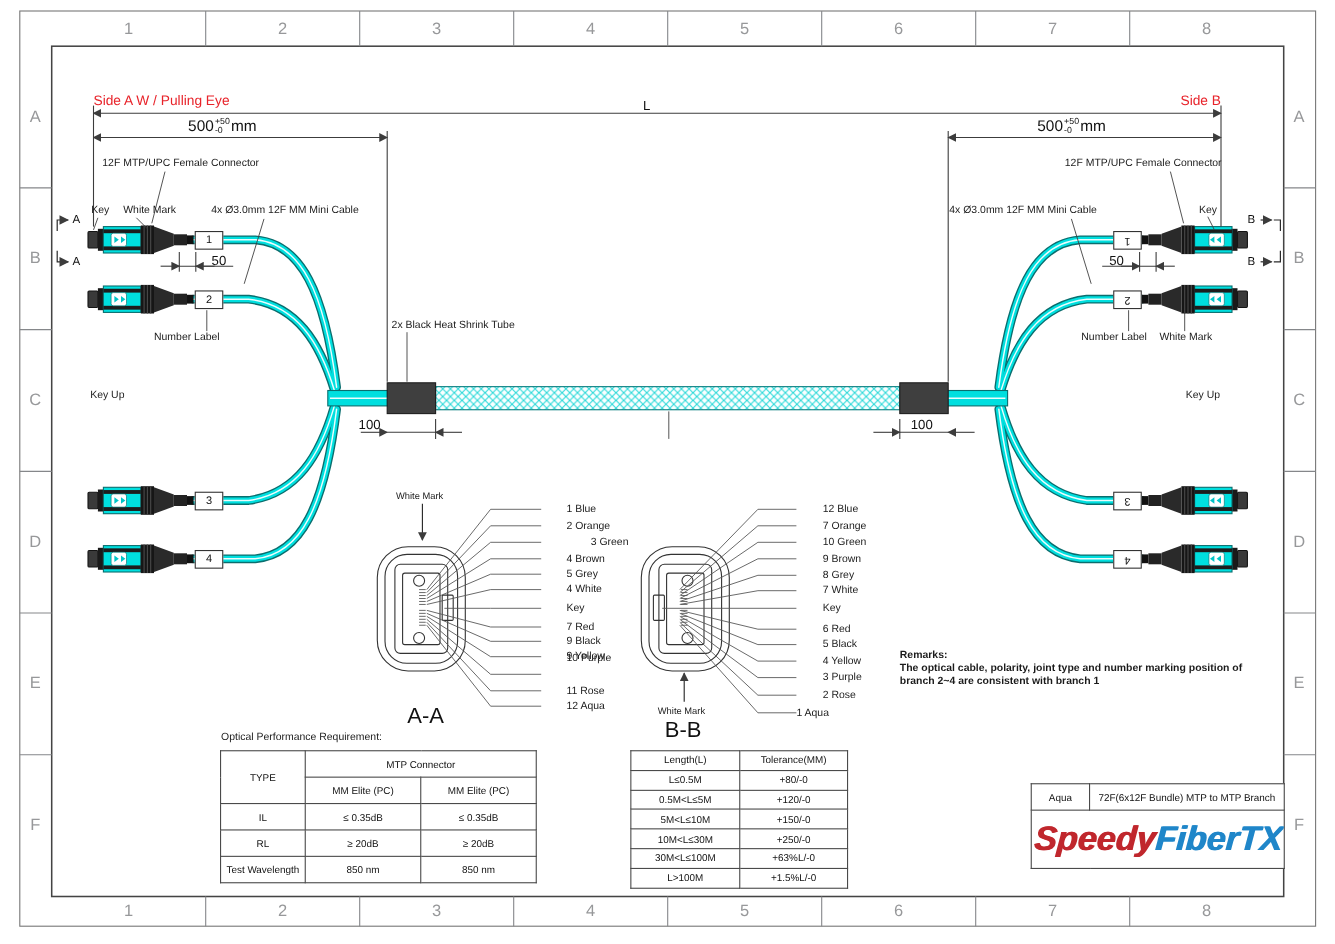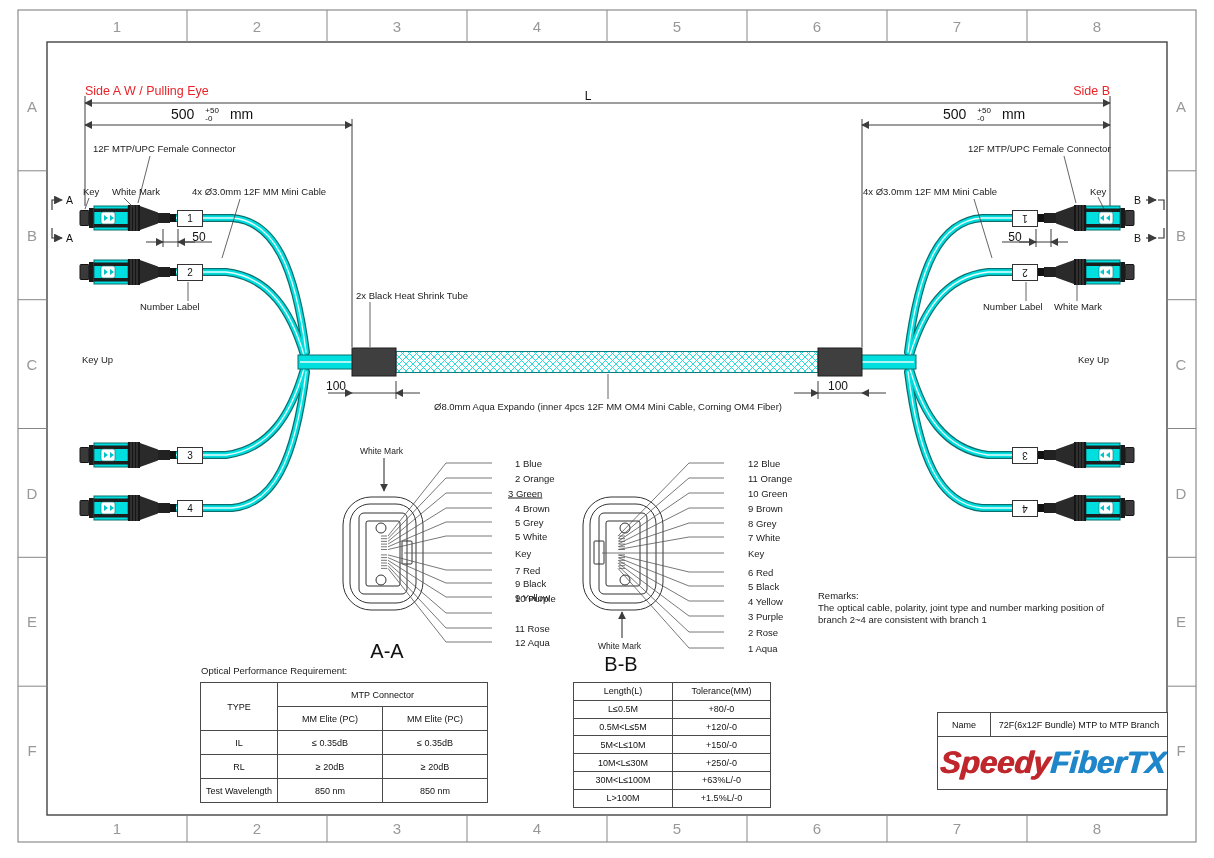--- a/index.html
+++ b/index.html
@@ -5,32 +5,32 @@
   html,body{margin:0;padding:0;background:#fff;}
   #sheet{position:relative;width:1214px;height:858px;background:#ffffff;overflow:hidden;
          font-family:"Liberation Sans","DejaVu Sans",sans-serif;}
   svg#lines{position:absolute;left:0;top:0;z-index:1;}
   .abs{position:absolute;font-size:9.5px;color:#1b1b1b;white-space:nowrap;z-index:2;}
   .c{transform:translate(-50%,-50%);}
   .cy{transform:translateY(-50%);margin-left:20px;}
   .gridlab{font-size:15px;color:#97989a;z-index:2;}
   .red{color:#e8232a;font-size:12.5px;}
   .ctr{text-align:center;}
-  .dim500{display:flex;align-items:flex-start;gap:11px;font-size:14px;color:#111;}
+  .dim500{display:flex;align-items:flex-start;gap:1px;font-size:14px;color:#111;}
   .dim500 .tolcol{display:inline-flex;flex-direction:column;font-size:8px;line-height:8px;padding-top:1px;}
   .dim500 .tolcol i{font-style:normal;}
   .dimtxt{font-size:12px;color:#111;}
   .seclet{font-size:10.5px;color:#111;}
   .numbox{position:absolute;width:24px;height:15px;border:1px solid #333;background:#fff;
           font-size:10px;line-height:15px;text-align:center;color:#111;z-index:3;}
   .flip{transform:rotate(180deg);}
   .fiber{font-size:9.5px;}
   .xsec-title{font-size:20px;color:#111;font-weight:500;}
   .wm{font-size:8.5px;}
-  .remarks{line-height:12px;font-size:9.5px;}
+  .remarks{line-height:12px;font-size:9.5px;font-weight:bold;}
   table{border-collapse:collapse;background:#fff;position:absolute;z-index:3;table-layout:fixed;}
   td,th{border:1px solid #4a4a4a;font-size:9px;font-weight:normal;text-align:center;color:#111;
         padding:0 2px;overflow:hidden;}
   #optical-table{left:200px;top:682px;width:287px;}
   #optical-table td{height:23px;}
   #tolerance-table{left:573px;top:682px;width:197px;}
   #tolerance-table td{height:16.8px;}
   #title-block{left:937px;top:712px;width:230px;}
   #title-block td{height:23px;font-size:9px;}
   #title-block .logo-cell{height:52px;}
@@ -290,21 +290,20 @@
 <div class="abs" style="left:140px;top:301px">Number Label</div>
 <div class="abs" style="left:983px;top:301px">Number Label</div>
 <div class="abs" style="left:1054px;top:301px">White Mark</div>
 
 <div class="abs" style="left:82px;top:354px">Key Up</div>
 <div class="abs" style="left:1078px;top:354px">Key Up</div>
 
 <div class="abs dimtxt ctr" style="left:316px;top:379px;width:40px">100</div>
 <div class="abs dimtxt ctr" style="left:818px;top:379px;width:40px">100</div>
 
-<div class="abs ctr" style="left:408px;top:401px;width:400px">Ø8.0mm Aqua Expando (inner 4pcs 12F MM OM4 Mini Cable, Corning OM4 Fiber)</div>
 
 <div class="numbox" style="left:177px;top:210px">1</div>
 <div class="numbox" style="left:177px;top:264px">2</div>
 <div class="numbox" style="left:177px;top:447px">3</div>
 <div class="numbox" style="left:177px;top:500px">4</div>
 <div class="numbox flip" style="left:1012px;top:210px">1</div>
 <div class="numbox flip" style="left:1012px;top:264px">2</div>
 <div class="numbox flip" style="left:1012px;top:447px">3</div>
 <div class="numbox flip" style="left:1012px;top:500px">4</div>
 
@@ -390,21 +389,21 @@
       </tbody>
 </table>
 
 <table id="title-block">
   <colgroup>
         <col style="width:53px">
         <col style="width:177px">
       </colgroup>
   <tbody>
     <tr>
-      <td>Name</td>
+      <td>Aqua</td>
       <td>72F(6x12F Bundle) MTP to MTP Branch</td>
     </tr>
     <tr>
       <td colspan="2" class="logo-cell">
         <span class="logo"><span class="lg1">Speedy</span><span class="lg2">FiberTX</span></span>
       </td>
     </tr>
   </tbody>
 </table>
 
@@ -431,37 +430,37 @@
     <div class="abs gridlab c" style="left: 32px; top: 364px;">C</div>
     <div class="abs gridlab c" style="left: 1181px; top: 364px;">C</div>
     <div class="abs gridlab c" style="left: 32px; top: 493px;">D</div>
     <div class="abs gridlab c" style="left: 1181px; top: 493px;">D</div>
     <div class="abs gridlab c" style="left: 32px; top: 621px;">E</div>
     <div class="abs gridlab c" style="left: 1181px; top: 621px;">E</div>
     <div class="abs gridlab c" style="left: 32px; top: 750px;">F</div>
     <div class="abs gridlab c" style="left: 1181px; top: 750px;">F</div>
     <div class="abs fiber cy" style="left: 495px; top: 463px;">1 Blue</div>
     <div class="abs fiber cy" style="left: 495px; top: 478px;">2 Orange</div>
-    <div class="abs fiber cy" style="left: 488px; top: 493px; text-decoration: underline;">3 Green</div>
+    <div class="abs fiber cy" style="left: 517px; top: 493px;">3 Green</div>
     <div class="abs fiber cy" style="left: 495px; top: 508px;">4 Brown</div>
     <div class="abs fiber cy" style="left: 495px; top: 522px;">5 Grey</div>
-    <div class="abs fiber cy" style="left: 495px; top: 536px;">5 White</div>
+    <div class="abs fiber cy" style="left: 495px; top: 536px;">4 White</div>
     <div class="abs fiber cy" style="left: 495px; top: 553px;">Key</div>
     <div class="abs fiber cy" style="left: 495px; top: 570px;">7 Red</div>
     <div class="abs fiber cy" style="left: 495px; top: 583px;">9 Black</div>
     <div class="abs fiber cy" style="left: 495px; top: 597px;">9 Yellow</div>
     <div class="abs fiber cy" style="left: 495px; top: 598px;">10 Purple</div>
     <div class="abs fiber cy" style="left: 495px; top: 628px;">11 Rose</div>
     <div class="abs fiber cy" style="left: 495px; top: 642px;">12 Aqua</div>
     <div class="abs fiber cy" style="left: 728px; top: 463px;">12 Blue</div>
-    <div class="abs fiber cy" style="left: 728px; top: 478px;">11 Orange</div>
+    <div class="abs fiber cy" style="left: 728px; top: 478px;">7 Orange</div>
     <div class="abs fiber cy" style="left: 728px; top: 493px;">10 Green</div>
     <div class="abs fiber cy" style="left: 728px; top: 508px;">9 Brown</div>
     <div class="abs fiber cy" style="left: 728px; top: 523px;">8 Grey</div>
     <div class="abs fiber cy" style="left: 728px; top: 537px;">7 White</div>
     <div class="abs fiber cy" style="left: 728px; top: 553px;">Key</div>
     <div class="abs fiber cy" style="left: 728px; top: 572px;">6 Red</div>
     <div class="abs fiber cy" style="left: 728px; top: 586px;">5 Black</div>
     <div class="abs fiber cy" style="left: 728px; top: 601px;">4 Yellow</div>
     <div class="abs fiber cy" style="left: 728px; top: 616px;">3 Purple</div>
     <div class="abs fiber cy" style="left: 728px; top: 632px;">2 Rose</div>
-    <div class="abs fiber cy" style="left: 728px; top: 648px;">1 Aqua</div>
+    <div class="abs fiber cy" style="left: 704px; top: 648px;">1 Aqua</div>
   </div>
 
 </body></html>

